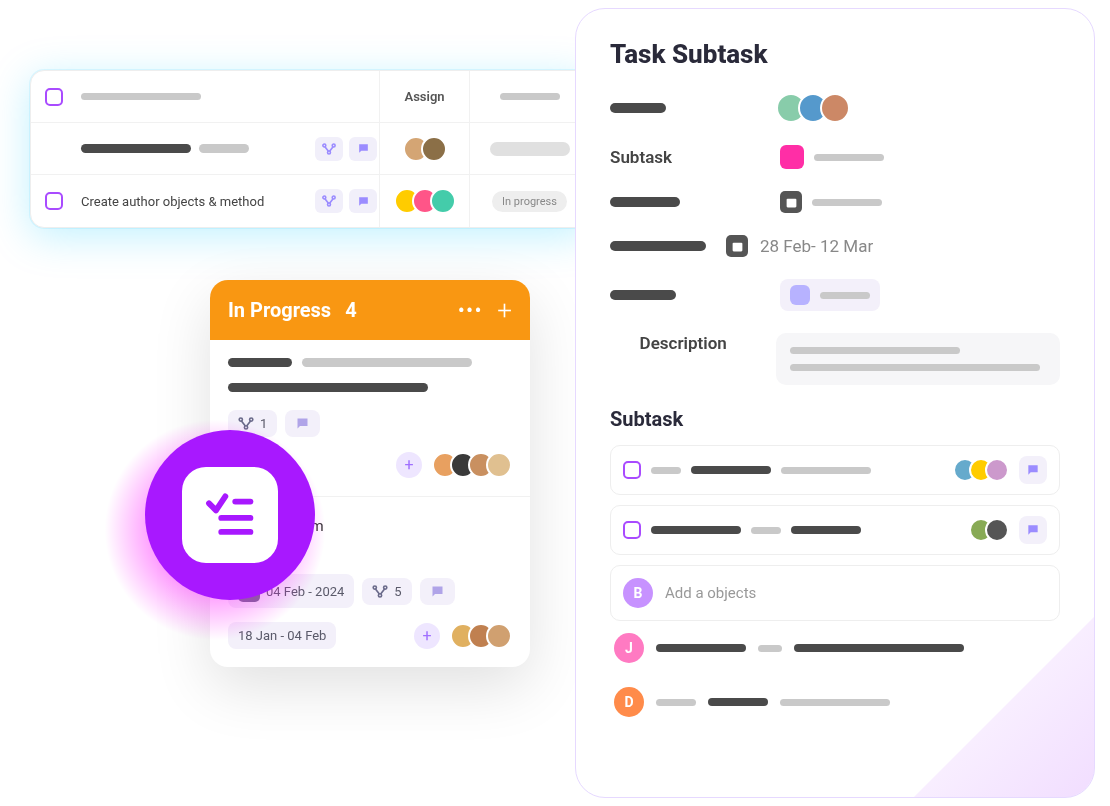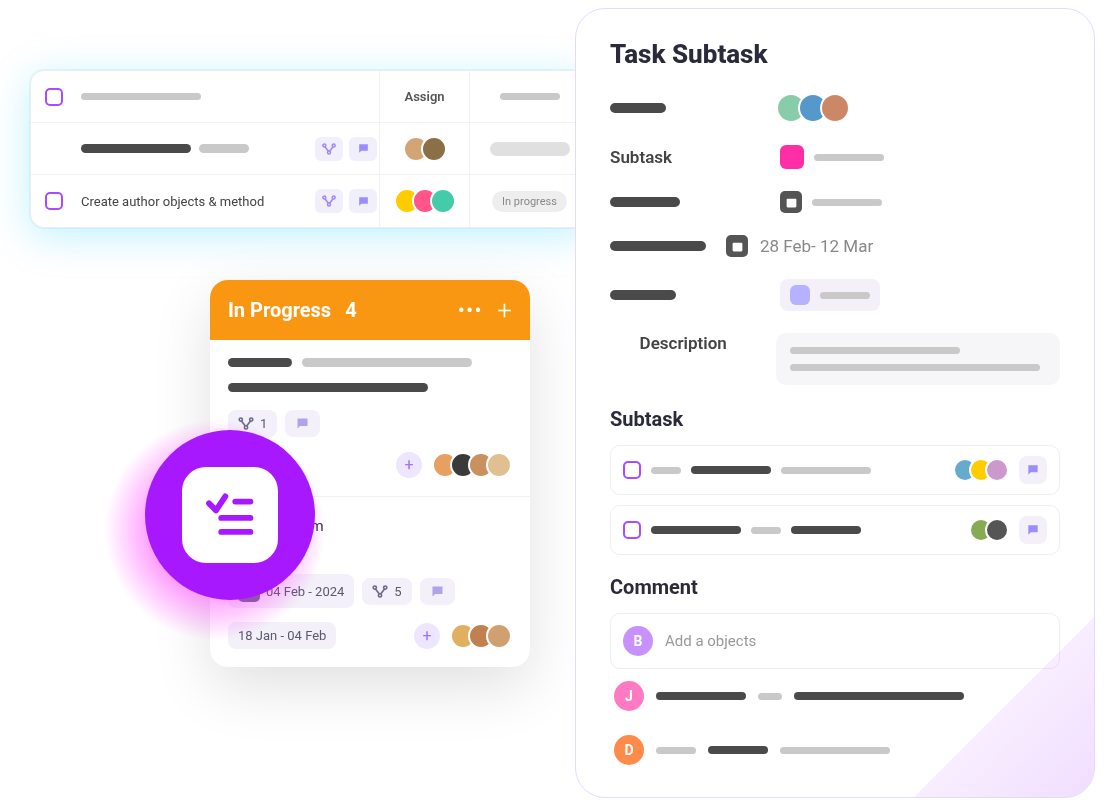--- a/index.html
+++ b/index.html
@@ -337,21 +337,20 @@
       <div class="ava" style="background:#88aa55;width:24px;height:24px;"></div>
       <div class="ava" style="background:#555;width:24px;height:24px;"></div>
     </div>
     <div class="cmtbx">
       <svg width="14" height="14" viewBox="0 0 24 24" fill="currentColor">
           <path d="M4 4h16v12H8l-4 4z"></path>
         </svg>
     </div>
   </div>
 
-  <div class="psec">Comment</div>
   <div class="cmt-add">
     <div class="cava" style="background:#c792ff;">B</div>
     <span>Add a objects</span>
   </div>
   <div class="cmt">
     <div class="cava" style="background:#ff7ac2;">J</div>
     <span class="bar dk" style="width:90px;height:8px;"></span>
     <span class="bar" style="width:24px;height:7px;"></span>
     <span class="bar dk" style="width:170px;height:8px;"></span>
   </div>

